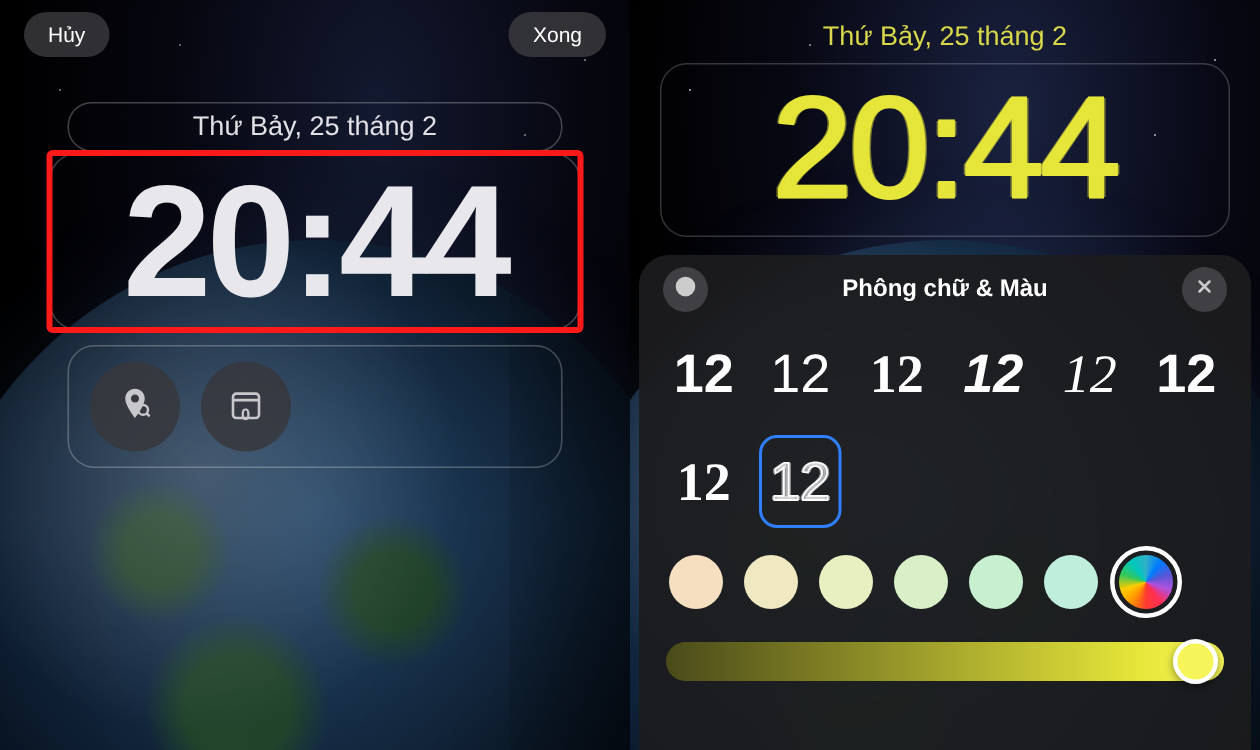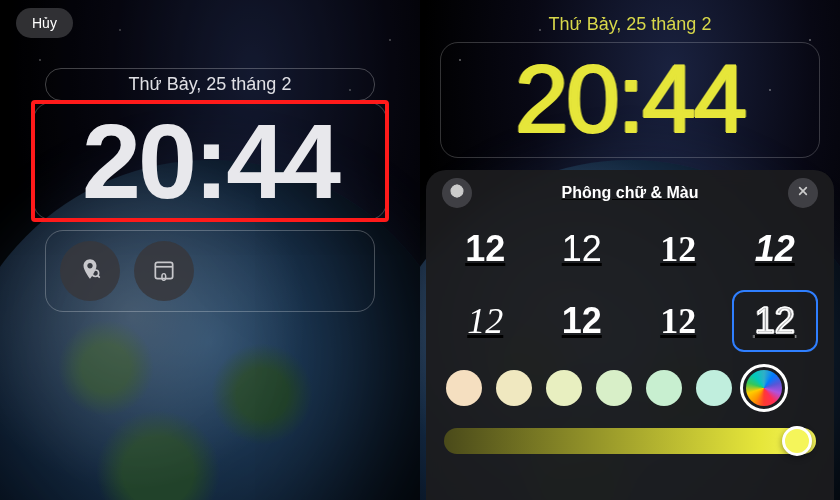--- a/index.html
+++ b/index.html
@@ -191,21 +191,20 @@
     .sheet {
       position: absolute;
       left: 6px; right: 6px;
       top: 170px;
       bottom: 0;
       background: rgba(28,28,30,0.94);
       border-radius: 20px 20px 0 0;
       padding: 14px 16px 0;
       z-index: 10;
       backdrop-filter: blur(10px);
-      text-decoration: underline;
     }
     .sheet-header {
       display: flex;
       align-items: center;
       justify-content: center;
       position: relative;
       margin-bottom: 16px;
     }
     .sheet-title {
       color: #fff;
@@ -222,21 +221,21 @@
     .close-btn {
       position: absolute; right: 0;
       width: 30px; height: 30px;
       border-radius: 50%;
       background: rgba(80,80,85,0.7);
       display: flex; align-items: center; justify-content: center;
     }
     .globe-btn svg, .close-btn svg { width: 16px; height: 16px; fill: #ccc; }
     .font-grid {
       display: grid;
-      grid-template-columns: repeat(4, 1fr);
+      grid-template-columns: repeat(6, 1fr);
       gap: 10px;
       margin-bottom: 18px;
     }
     .font-opt {
       height: 62px;
       border-radius: 12px;
       display: flex;
       align-items: center;
       justify-content: center;
       color: #fff;
@@ -311,20 +310,21 @@
 
 <div class="phone">
   <div class="earth-wrap">
     <div class="stars"></div>
     <div class="earth"></div>
   </div>
   <div class="overlay-dim"></div>
 
   <div class="top-bar">
     <div class="pill-btn">Hủy</div>
+    <div class="pill-btn">Xong</div>
   </div>
 
   <div class="date-pill">Thứ Bảy, 25 tháng 2</div>
 
   <div class="clock-box">
     <div class="clock-time">20:44</div>
     <div class="clock-highlight"></div>
   </div>
 
   <div class="widget-row">

